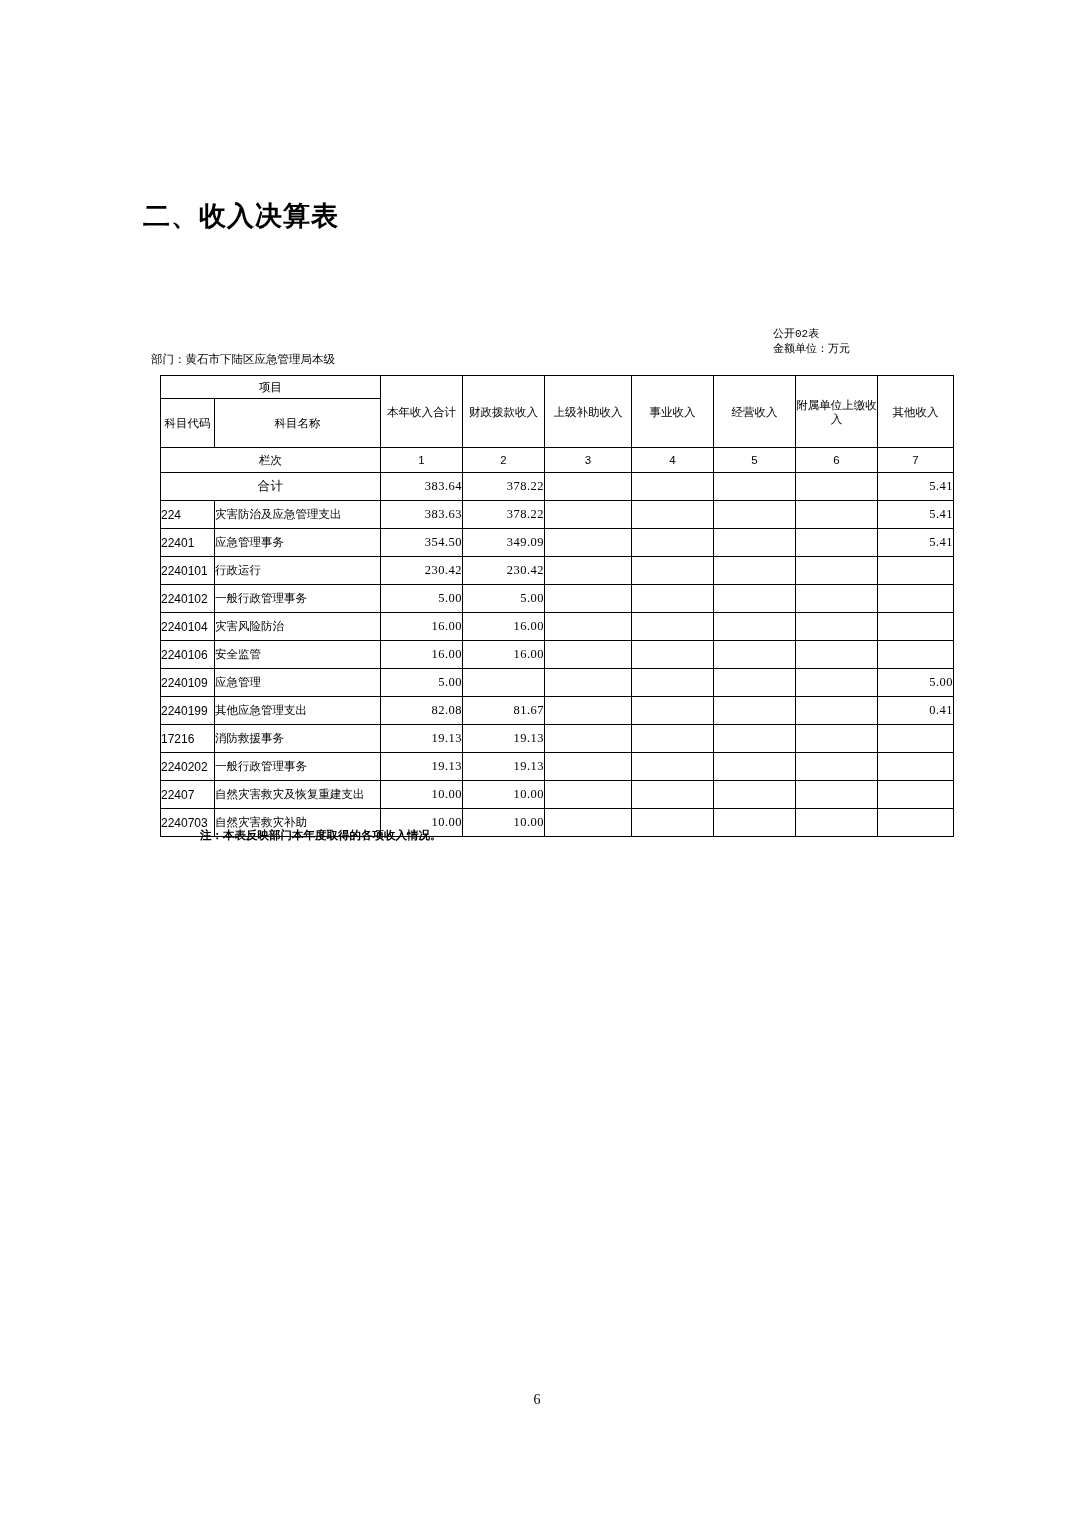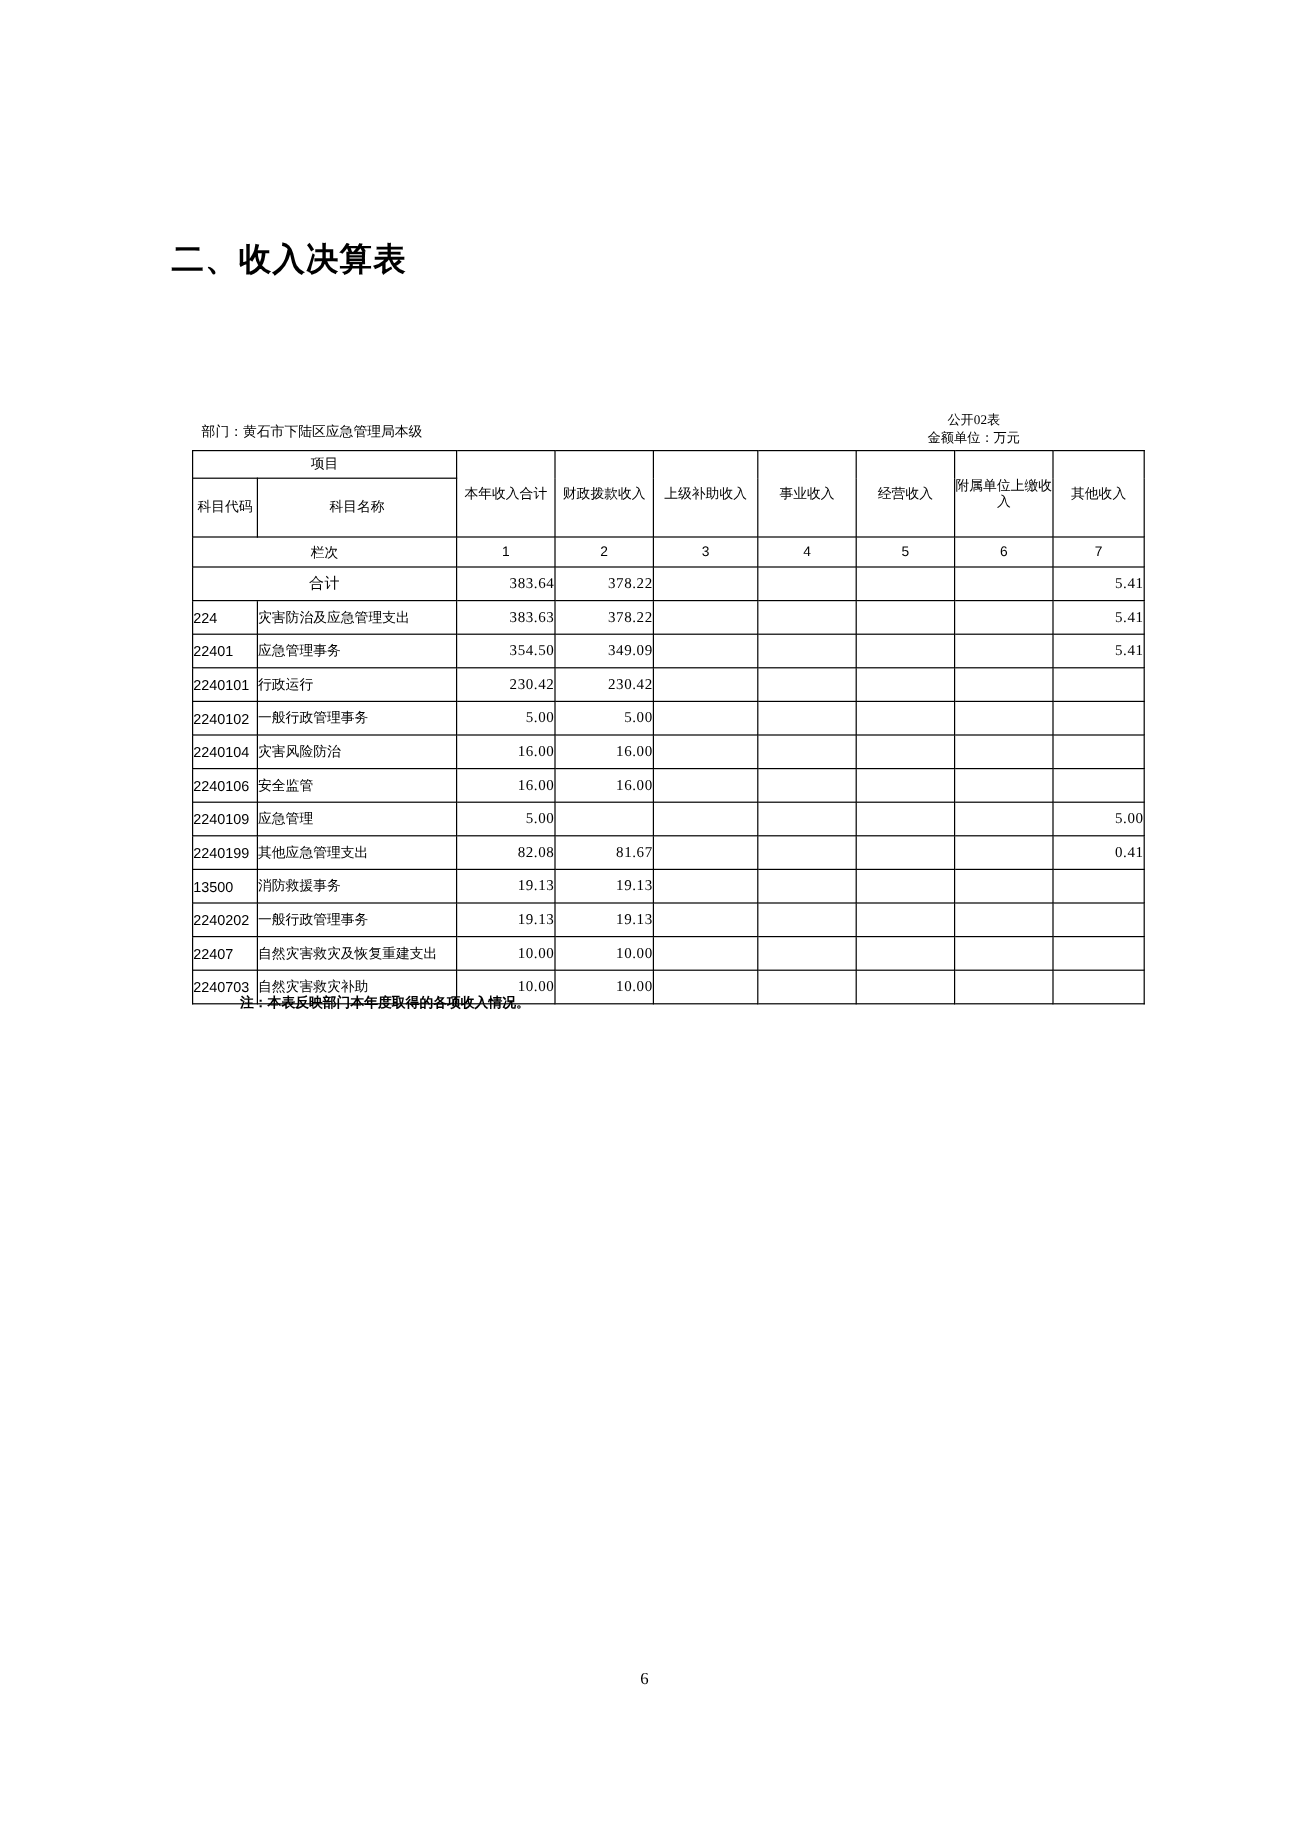--- a/index.html
+++ b/index.html
@@ -35,33 +35,33 @@
     left: 0;
     top: 312px;
     width: 1074px;
     text-align: center;
     font-size: 15px;
     font-weight: bold;
     font-family: "Liberation Sans", sans-serif;
   }
   .meta-left {
     position: absolute;
-    left: 168px;
+    left: 151px;
     top: 352px;
     font-size: 11.5px;
     font-family: Liberation Mono, monospace;
   }
   .meta-right {
     position: absolute;
     right: 122px;
-    top: 343px;
+    top: 327px;
     font-size: 11px;
-    text-align: center;
+    text-align: left;
     line-height: 15px;
-    font-family: Liberation Serif, serif;
+    font-family: Liberation Mono, monospace;
   }
   table.fin {
     position: absolute;
     left: 160px;
     top: 375px;
     width: 793px;
     border-collapse: collapse;
     table-layout: fixed;
     font-size: 11.5px;
     font-family: "Liberation Sans", sans-serif;
@@ -275,21 +275,21 @@
         <td class="name">其他应急管理支出</td>
         <td class="num">82.08</td>
         <td class="num">81.67</td>
         <td class="num"></td>
         <td class="num"></td>
         <td class="num"></td>
         <td class="num"></td>
         <td class="num">0.41</td>
       </tr>
       <tr>
-        <td class="code">13500</td>
+        <td class="code">17216</td>
         <td class="name">消防救援事务</td>
         <td class="num">19.13</td>
         <td class="num">19.13</td>
         <td class="num"></td>
         <td class="num"></td>
         <td class="num"></td>
         <td class="num"></td>
         <td class="num"></td>
       </tr>
       <tr>

